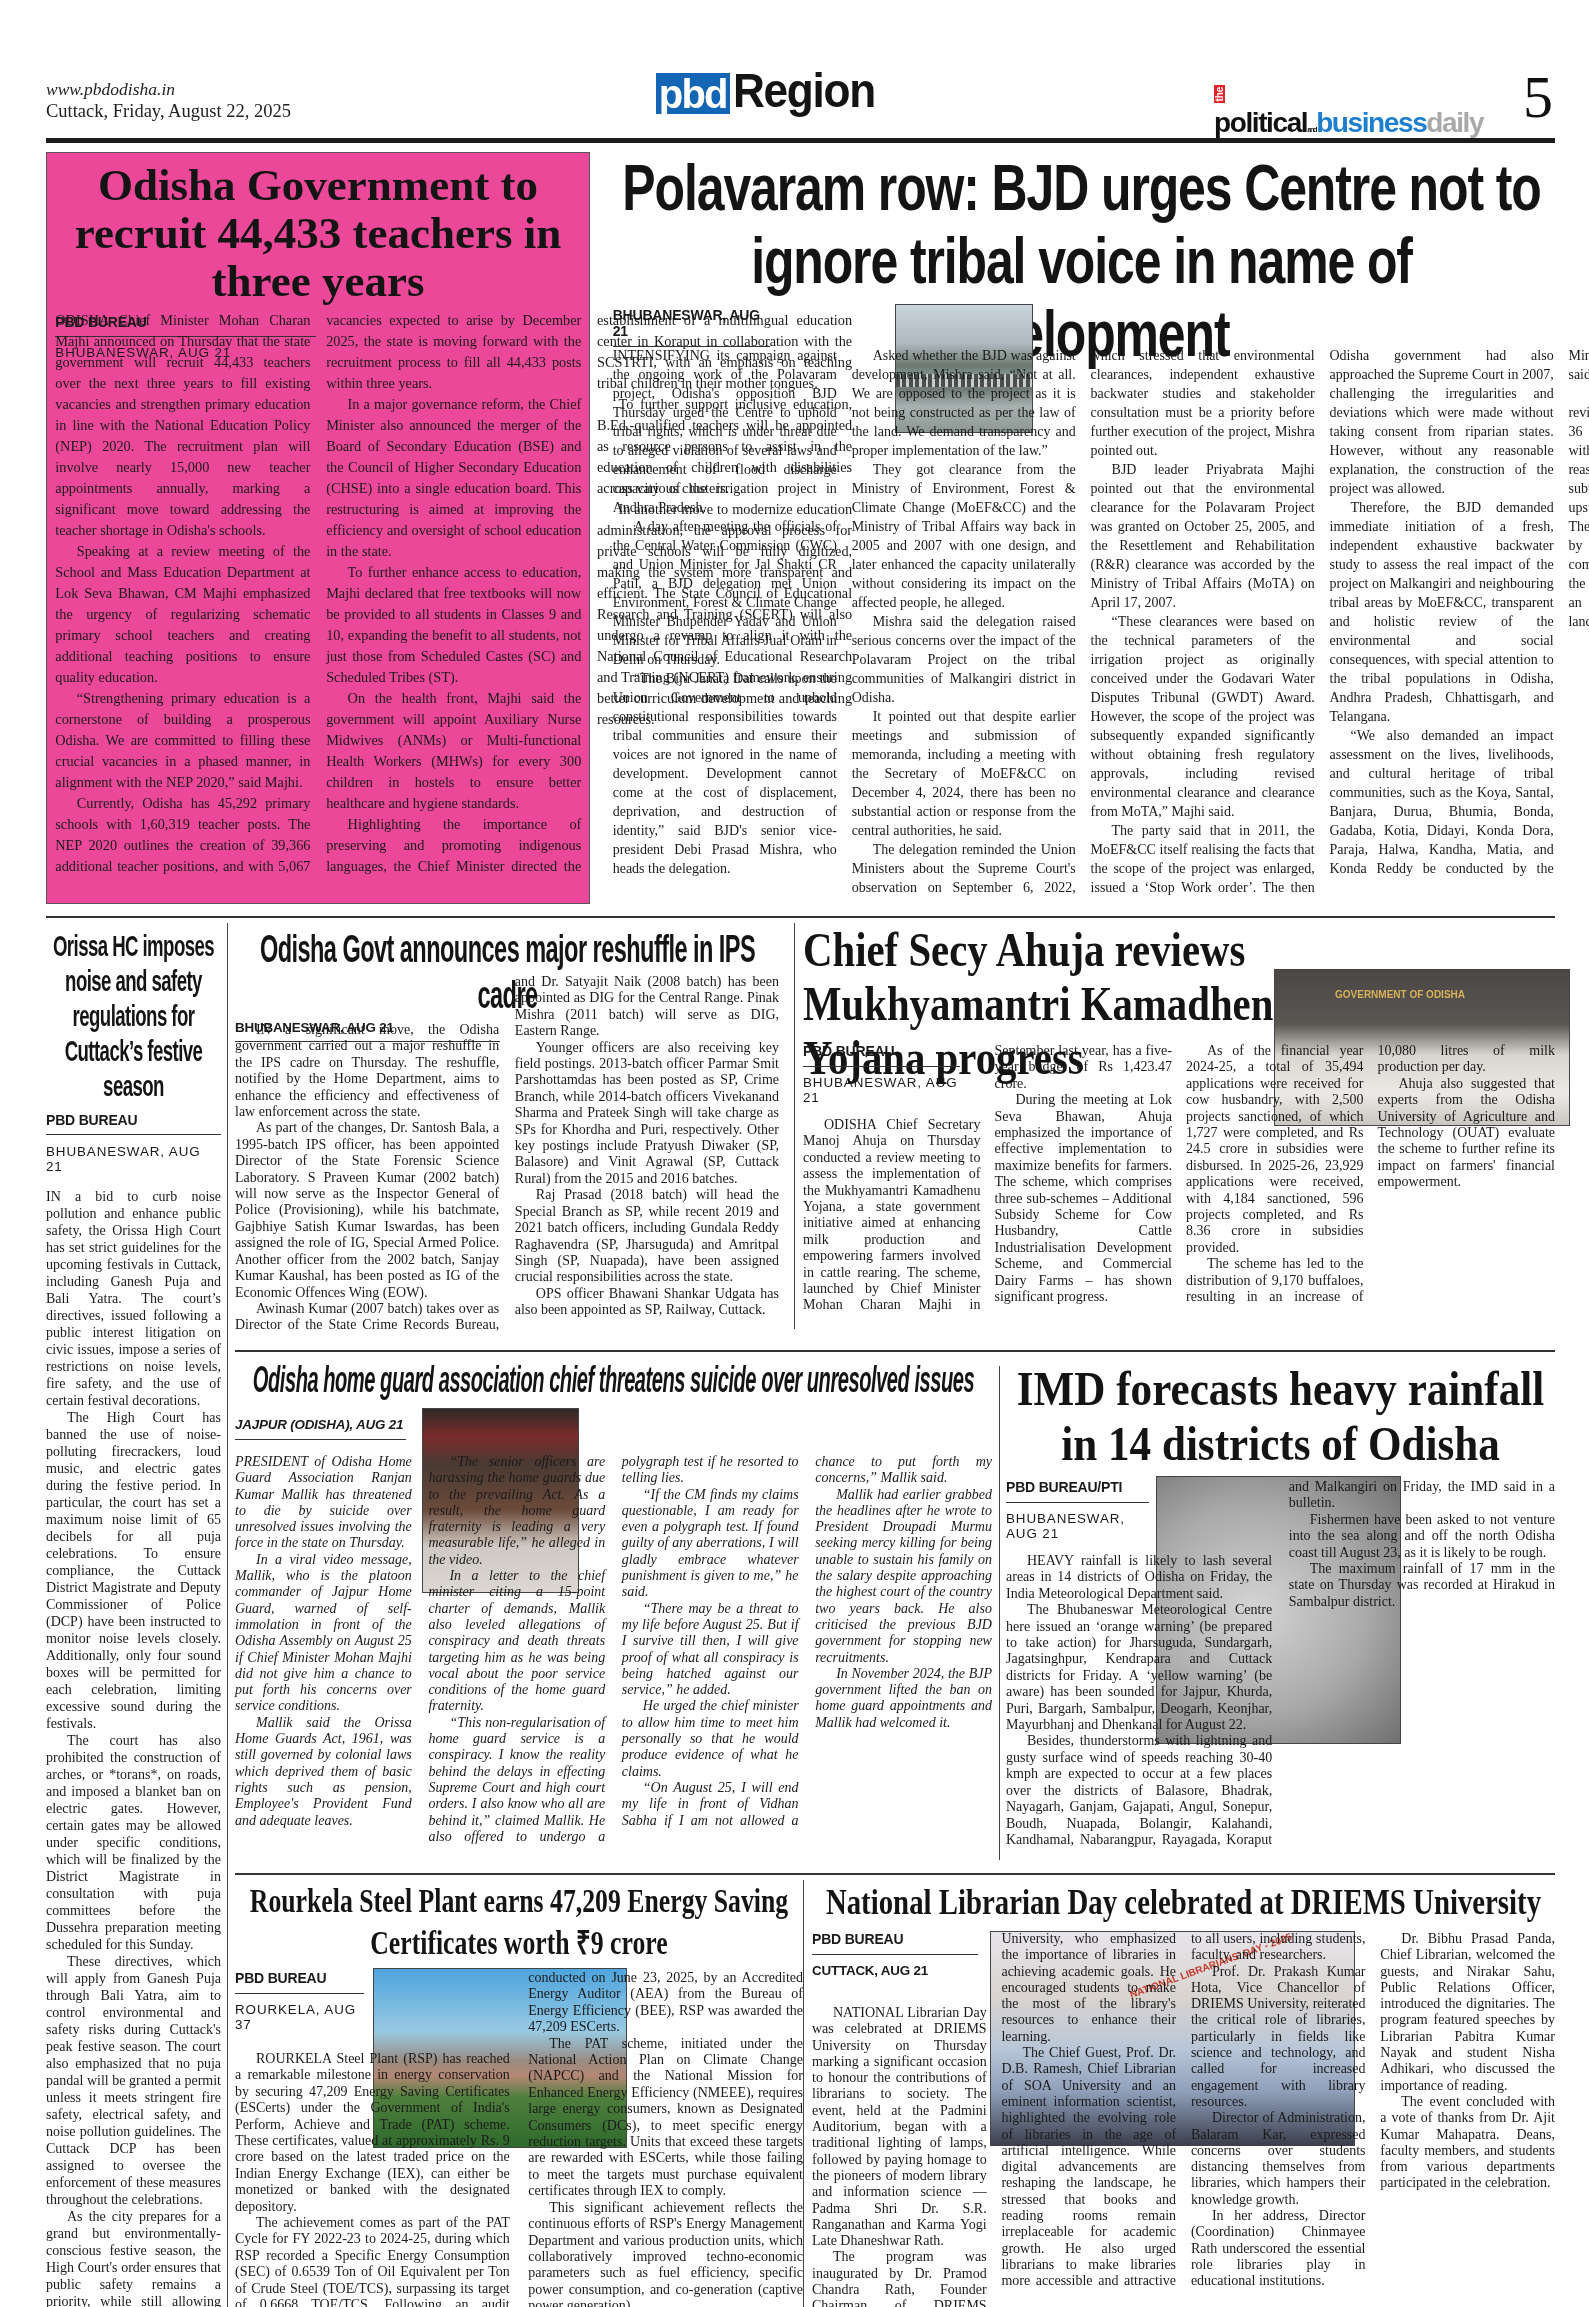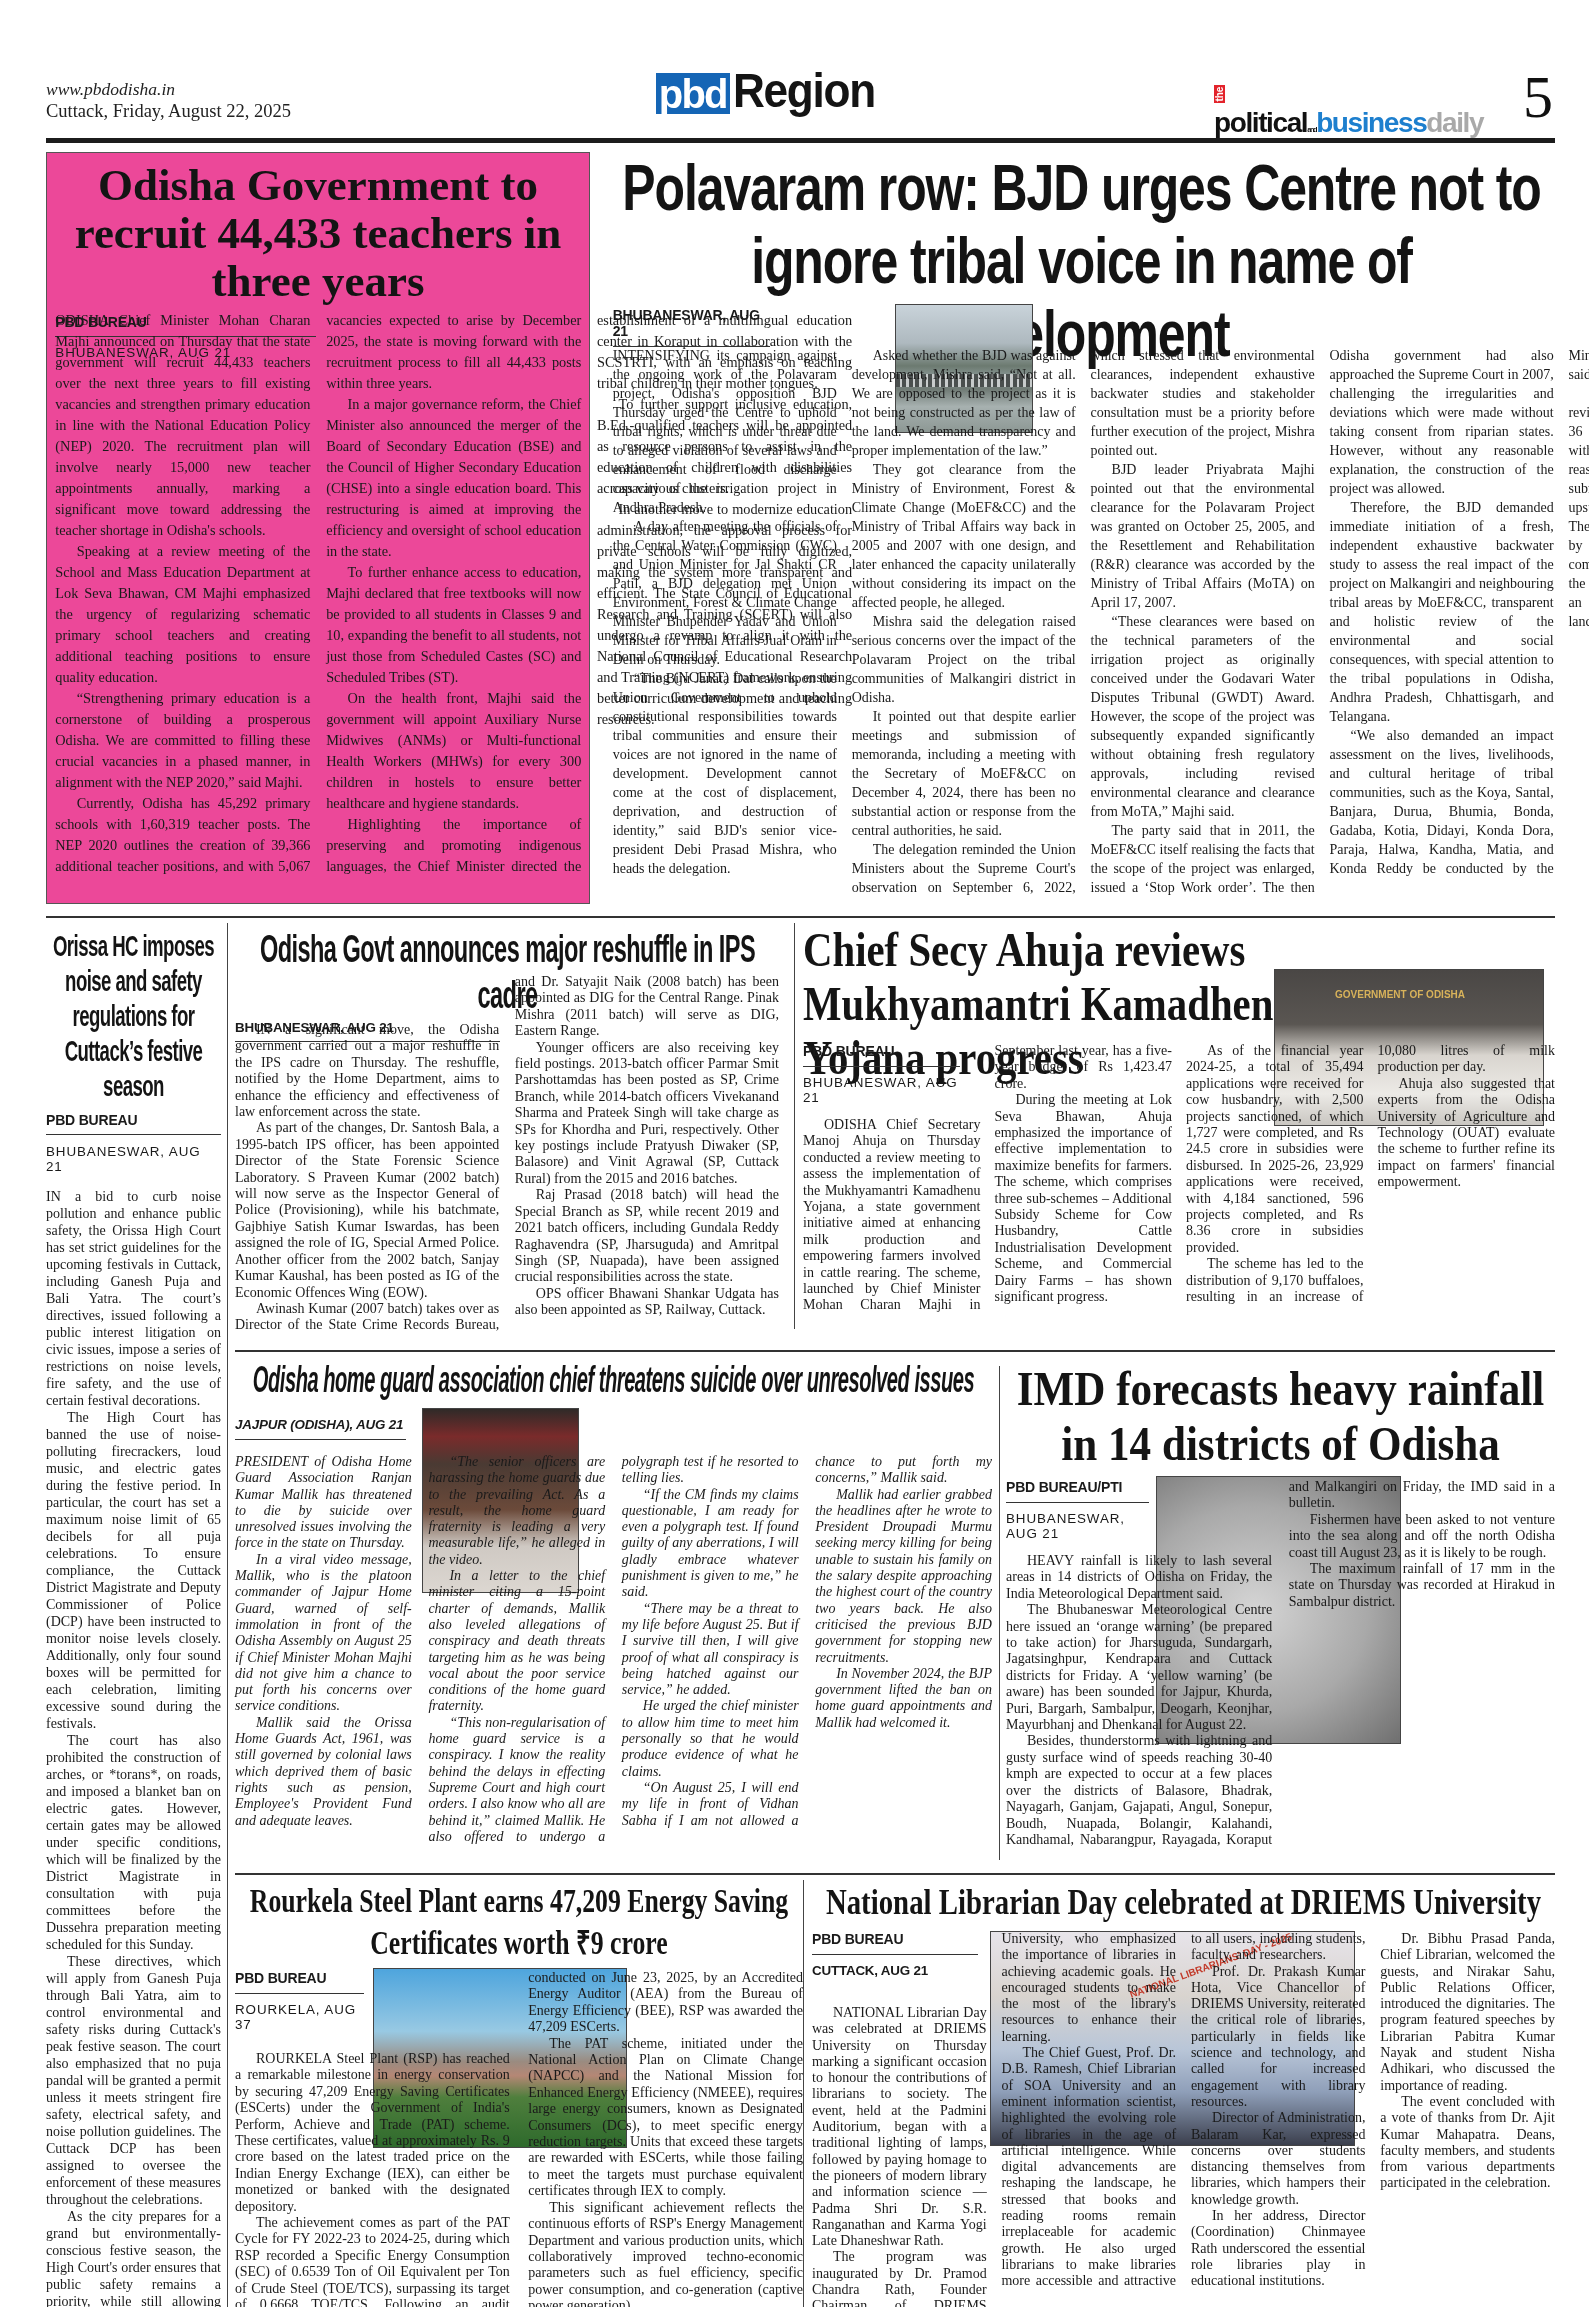--- a/index.html
+++ b/index.html
@@ -128,21 +128,21 @@
     <p>Awinash Kumar (2007 batch) takes over as Director of the State Crime Records Bureau, and Dr. Satyajit Naik (2008 batch) has been appointed as DIG for the Central Range. Pinak Mishra (2011 batch) will serve as DIG, Eastern Range.</p>
     <p>Younger officers are also receiving key field postings. 2013-batch officer Parmar Smit Parshottamdas has been posted as SP, Crime Branch, while 2014-batch officers Vivekanand Sharma and Prateek Singh will take charge as SPs for Khordha and Puri, respectively. Other key postings include Pratyush Diwaker (SP, Balasore) and Vinit Agrawal (SP, Cuttack Rural) from the 2015 and 2016 batches.</p>
     <p>Raj Prasad (2018 batch) will head the Special Branch as SP, while recent 2019 and 2021 batch officers, including Gundala Reddy Raghavendra (SP, Jharsuguda) and Amritpal Singh (SP, Nuapada), have been assigned crucial responsibilities across the state.</p>
     <p>OPS officer Bhawani Shankar Udgata has also been appointed as SP, Railway, Cuttack.</p>
   </div>
 </div>
 <div class="abs vrule" style="left:794px;top:923px;height:406px;"></div>
 
 <div class="article" style="left:803px;top:923px;width:752px;height:415px;">
   <h2 class="headline" style="font-size:48px;line-height:54px;text-align:left;width:498px;transform:scaleX(0.85);transform-origin:left;width:720px;">Chief Secy Ahuja reviews Mukhyamantri Kamadhenu Yojana progress</h2>
-  <div class="photo" style="left:471px;top:46px;width:270px;height:157px;background:linear-gradient(180deg,#4a4745 0%,#5a5652 35%,#d9d5cf 55%,#eceae6 80%,#c9c6c1 100%);">
+  <div class="photo" style="left:471px;top:46px;width:296px;height:157px;background:linear-gradient(180deg,#4a4745 0%,#5a5652 35%,#d9d5cf 55%,#eceae6 80%,#c9c6c1 100%);">
     <div style="position:absolute;left:60px;top:18.5px;color:#d8b25a;font-family:'Liberation Sans',sans-serif;font-weight:bold;font-size:10px;">GOVERNMENT OF ODISHA</div>
   </div>
   <div style="position:absolute;left:0;top:120px;width:157px;">
     <div class="byline">PBD BUREAU</div>
     <div class="dateline">BHUBANESWAR, AUG 21</div>
   </div>
   <div class="body" style="position:absolute;left:0;top:120px;width:752px;height:286px;columns:4;column-gap:14px;column-fill:auto;font-size:14px;line-height:16.4px;">
     <div style="height:74px;"></div>
     <p>ODISHA Chief Secretary Manoj Ahuja on Thursday conducted a review meeting to assess the implementation of the Mukhyamantri Kamadhenu Yojana, a state government initiative aimed at enhancing milk production and empowering farmers involved in cattle rearing. The scheme, launched by Chief Minister Mohan Charan Majhi in September last year, has a five-year budget of Rs 1,423.47 crore.</p>
     <p>During the meeting at Lok Seva Bhawan, Ahuja emphasized the importance of effective implementation to maximize benefits for farmers. The scheme, which comprises three sub-schemes – Additional Subsidy Scheme for Cow Husbandry, Cattle Industrialisation Development Scheme, and Commercial Dairy Farms – has shown significant progress.</p>

